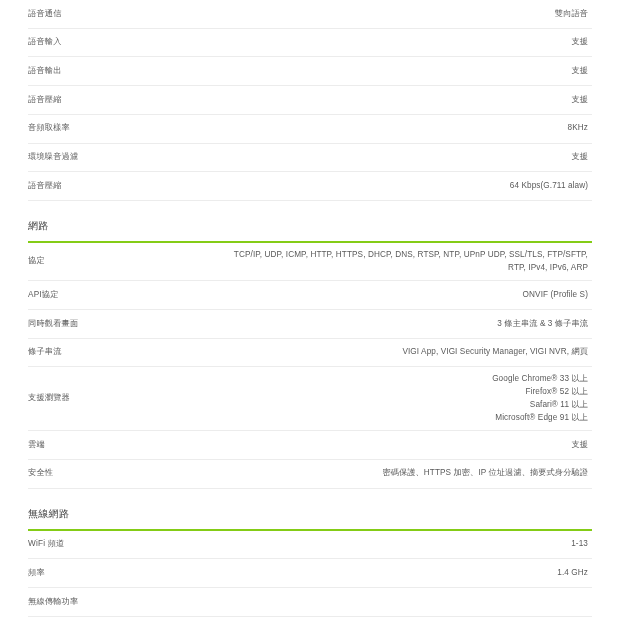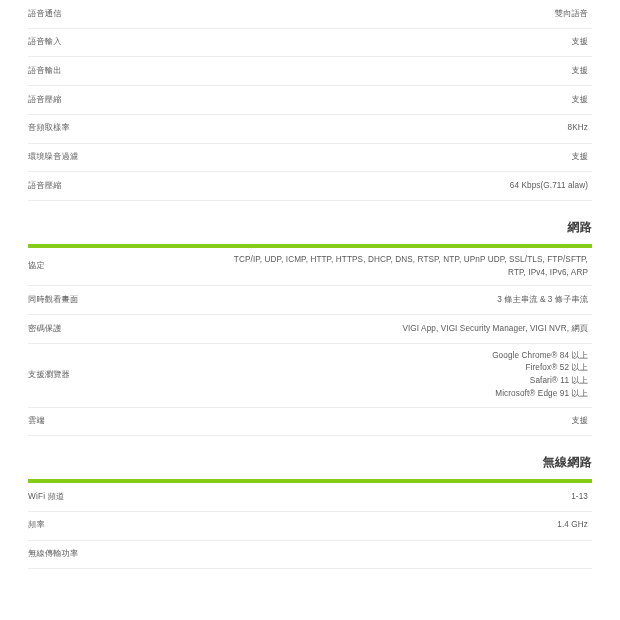--- a/index.html
+++ b/index.html
@@ -17,37 +17,36 @@
   }
   .spec-sheet {
     width: 620px;
     box-sizing: border-box;
     padding: 0 28px;
   }
   .section {
     width: 100%;
   }
   .section-title {
-    font-size: 12px;
+    font-size: 10px;
     color: #3b3b3b;
-    font-weight: bold;
+    font-weight: normal;
     padding: 18px 0 8px 0;
     letter-spacing: 0.3px;
-    text-align: right;
   }
   table.spec-table {
     width: 100%;
     border-collapse: collapse;
     table-layout: fixed;
   }
   table.spec-table tr {
     border-bottom: 1px solid #ececec;
   }
   table.spec-table tr:first-child {
-    border-top: 4px solid #84cc16;
+    border-top: 2px solid #84cc16;
   }
   .section.first table.spec-table tr:first-child {
     border-top: none;
   }
   table.spec-table td {
     vertical-align: middle;
     padding: 7px 4px 7px 0;
     font-size: 8.2px;
     line-height: 1.55;
     color: #5a5a5a;
@@ -136,44 +135,56 @@
     <table class="spec-table">
       <tbody>
           <tr class="multi">
         <td class="key">協定</td>
         <td class="val">
           <span class="line">TCP/IP, UDP, ICMP, HTTP, HTTPS, DHCP, DNS, RTSP, NTP, UPnP UDP, SSL/TLS, FTP/SFTP,</span>
           <span class="line">RTP, IPv4, IPv6, ARP</span>
         </td>
       </tr>
       <tr class="single">
+        <td class="key">API協定</td>
+        <td class="val">
+              <span class="line">ONVIF (Profile S)</span>
+            </td>
+      </tr>
+      <tr class="single">
         <td class="key">同時觀看畫面</td>
         <td class="val">
               <span class="line">3 條主串流 &amp; 3 條子串流</span>
             </td>
       </tr>
       <tr class="single">
-        <td class="key">密碼保護</td>
+        <td class="key">條子串流</td>
         <td class="val">
               <span class="line">VIGI App, VIGI Security Manager, VIGI NVR, 網頁</span>
             </td>
       </tr>
       <tr class="multi">
         <td class="key">支援瀏覽器</td>
         <td class="val">
-          <span class="line">Google Chrome® 84 以上</span>
+          <span class="line">Google Chrome® 33 以上</span>
           <span class="line">Firefox® 52 以上</span>
           <span class="line">Safari® 11 以上</span>
           <span class="line">Microsoft® Edge 91 以上</span>
         </td>
       </tr>
       <tr class="single">
         <td class="key">雲端</td>
         <td class="val">
               <span class="line">支援</span>
+            </td>
+      </tr>
+      <tr class="single">
+        <td class="key">安全性</td>
+        <td class="val">
+              <span class="line">密碼保護、HTTPS 加密、IP 位址過濾、摘要式身分驗證</span>
             </td>
       </tr>
     </tbody>
       </table>
   </div>
 
   <div class="section">
     <div class="section-title">無線網路</div>
     <table class="spec-table">
       <tbody>

